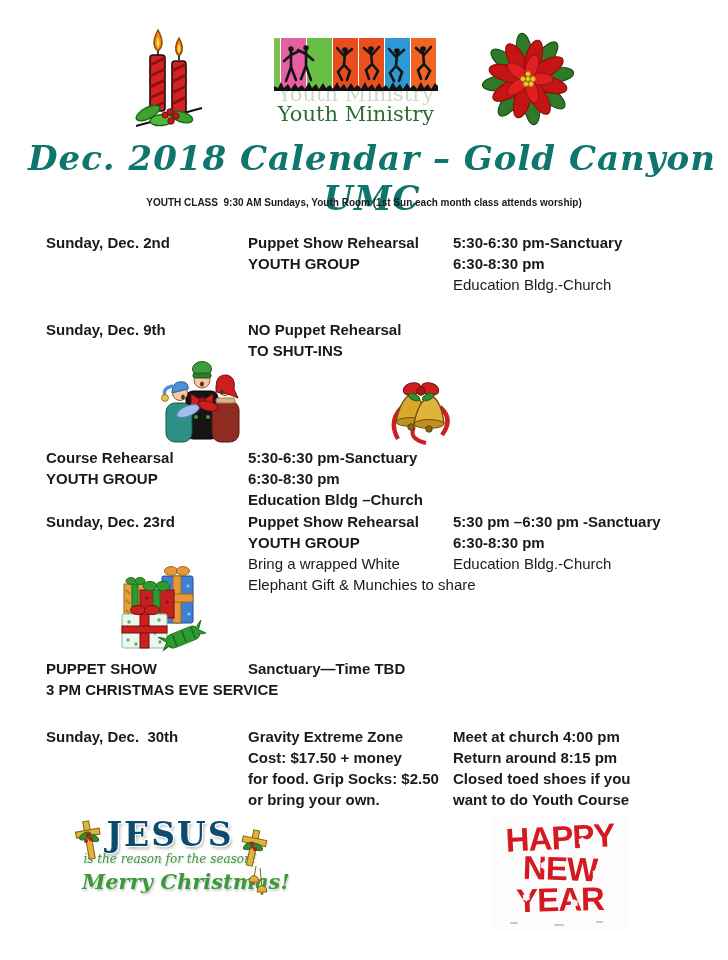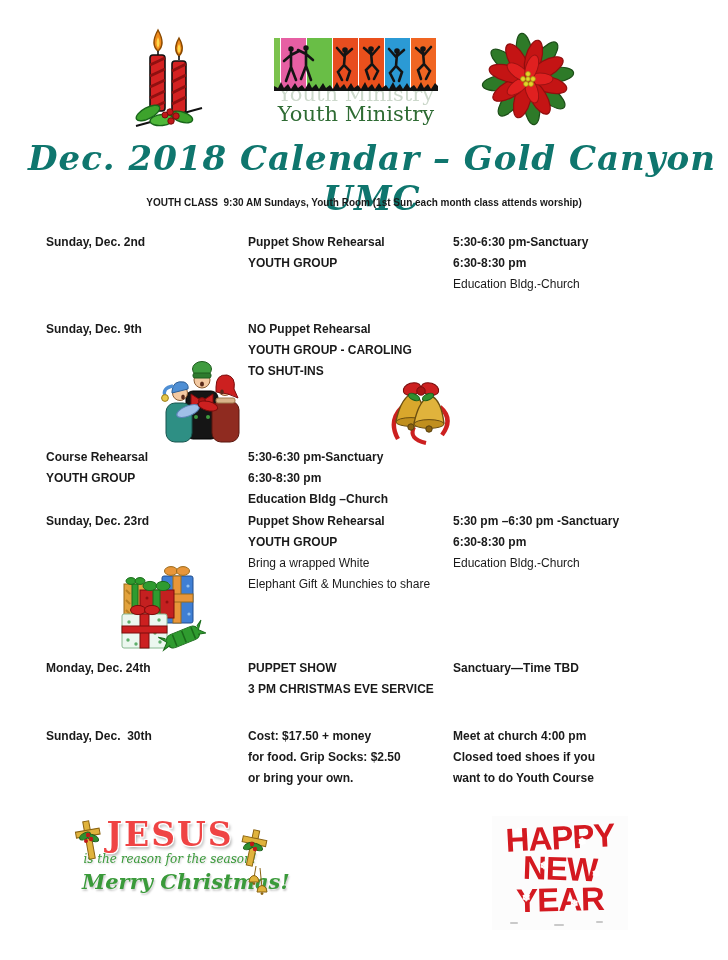--- a/index.html
+++ b/index.html
@@ -19,28 +19,28 @@
   .logo-echo{position:absolute;top:44px;left:-22px;width:216px;text-align:center;
              font-family:"DejaVu Serif",serif;font-size:21px;color:#ccd8cb;z-index:0;
              white-space:nowrap;}
   .logo-svg{position:absolute;top:0;left:4px;z-index:1;}
   .logo-text{position:absolute;top:64px;left:0;width:172px;text-align:center;z-index:2;
              font-family:"DejaVu Serif",serif;font-size:21px;color:#2e6b33;white-space:nowrap;}
 
   
   .row{position:absolute;left:46px;width:660px;display:grid;
        grid-template-columns:202px 205px 1fr;}
-  .ln{font-size:12px;line-height:21px;font-weight:700;white-space:pre;}
+  .ln{font-size:15px;line-height:21px;font-weight:700;white-space:pre;}
   .rg{font-weight:400;}
   .r1{top:232px}.r2{top:319px}.r3{top:447px}.r4{top:511px}.r5{top:658px}.r6{top:726px}
 
   
   .jesus{position:absolute;left:82px;top:818px;width:176px;text-align:center;}
   .jesus-word{font-family:"DejaVu Serif",serif;font-weight:bold;font-size:33px;
-              color:#ef4444;letter-spacing:2px;line-height:34px;
+              color:#0c4a6e;letter-spacing:2px;line-height:34px;
               text-shadow:-1px -1px 0 #fff,1px -1px 0 #fff,-1px 1px 0 #fff,1px 1px 0 #fff,2px 3px 3px #b5b5b5;}
   .jesus-sub{font-family:"DejaVu Serif",serif;font-style:italic;font-size:12px;
              color:#3a9a3a;margin-top:0px;white-space:nowrap;
              text-shadow:1px 1px 2px #cfcfcf;}
   .jesus-greet{font-family:"DejaVu Serif",serif;font-style:italic;font-weight:bold;
                font-size:21px;color:#3a9a3a;margin-top:3px;white-space:nowrap;
                text-shadow:1px 2px 2px #c9c9c9;}
   .cross-l{position:absolute;left:-8px;top:0px;}
   .cross-r{position:absolute;right:-12px;top:10px;}
 
@@ -165,21 +165,20 @@
       <div class="ln rg">Education Bldg.-Church</div>
     </div>
   </div>
 
   <div class="row r2">
     <div>
         <div class="ln">Sunday, Dec. 9th</div>
       </div>
     <div>
       <div class="ln">NO Puppet Rehearsal</div>
-      <div class="ln">YOUTH GROUP - CAROLING</div>
       <div class="ln">TO SHUT-INS</div>
     </div>
   </div>
 
   <div class="row r3">
     <div>
       <div class="ln">Course Rehearsal</div>
       <div class="ln">YOUTH GROUP</div>
     </div>
     <div>
@@ -201,42 +200,41 @@
     </div>
     <div>
       <div class="ln">5:30 pm –6:30 pm -Sanctuary</div>
       <div class="ln">6:30-8:30 pm</div>
       <div class="ln rg">Education Bldg.-Church</div>
     </div>
   </div>
 
   <div class="row r5">
     <div>
-        <div class="ln">Monday, Dec. 24th</div>
-      </div>
-    <div>
       <div class="ln">PUPPET SHOW</div>
       <div class="ln">3 PM CHRISTMAS EVE SERVICE</div>
     </div>
     <div>
       <div class="ln">Sanctuary—Time TBD</div>
     </div>
   </div>
 
   <div class="row r6">
     <div>
         <div class="ln">Sunday, Dec.  30th</div>
       </div>
     <div>
+      <div class="ln">Gravity Extreme Zone</div>
       <div class="ln">Cost: $17.50 + money</div>
       <div class="ln">for food. Grip Socks: $2.50</div>
       <div class="ln">or bring your own.</div>
     </div>
     <div>
       <div class="ln">Meet at church 4:00 pm</div>
+      <div class="ln">Return around 8:15 pm</div>
       <div class="ln">Closed toed shoes if you</div>
       <div class="ln">want to do Youth Course</div>
     </div>
   </div>
 
   <svg class="abs" style="left:150px;top:351px" width="102" height="93" viewBox="0 0 102 93">
     <rect x="36" y="40" width="32" height="48" rx="7" fill="#151515" stroke="#000"></rect>
     <circle cx="52" cy="29" r="8" fill="#f3c9a2" stroke="#8a5a30"></circle>
     <ellipse cx="52" cy="18" rx="9.5" ry="7.5" fill="#3f9b3f" stroke="#1e5c1e"></ellipse>
     <rect x="43" y="22" width="18" height="5" rx="2" fill="#2e7a2e" stroke="#1e5c1e"></rect>

